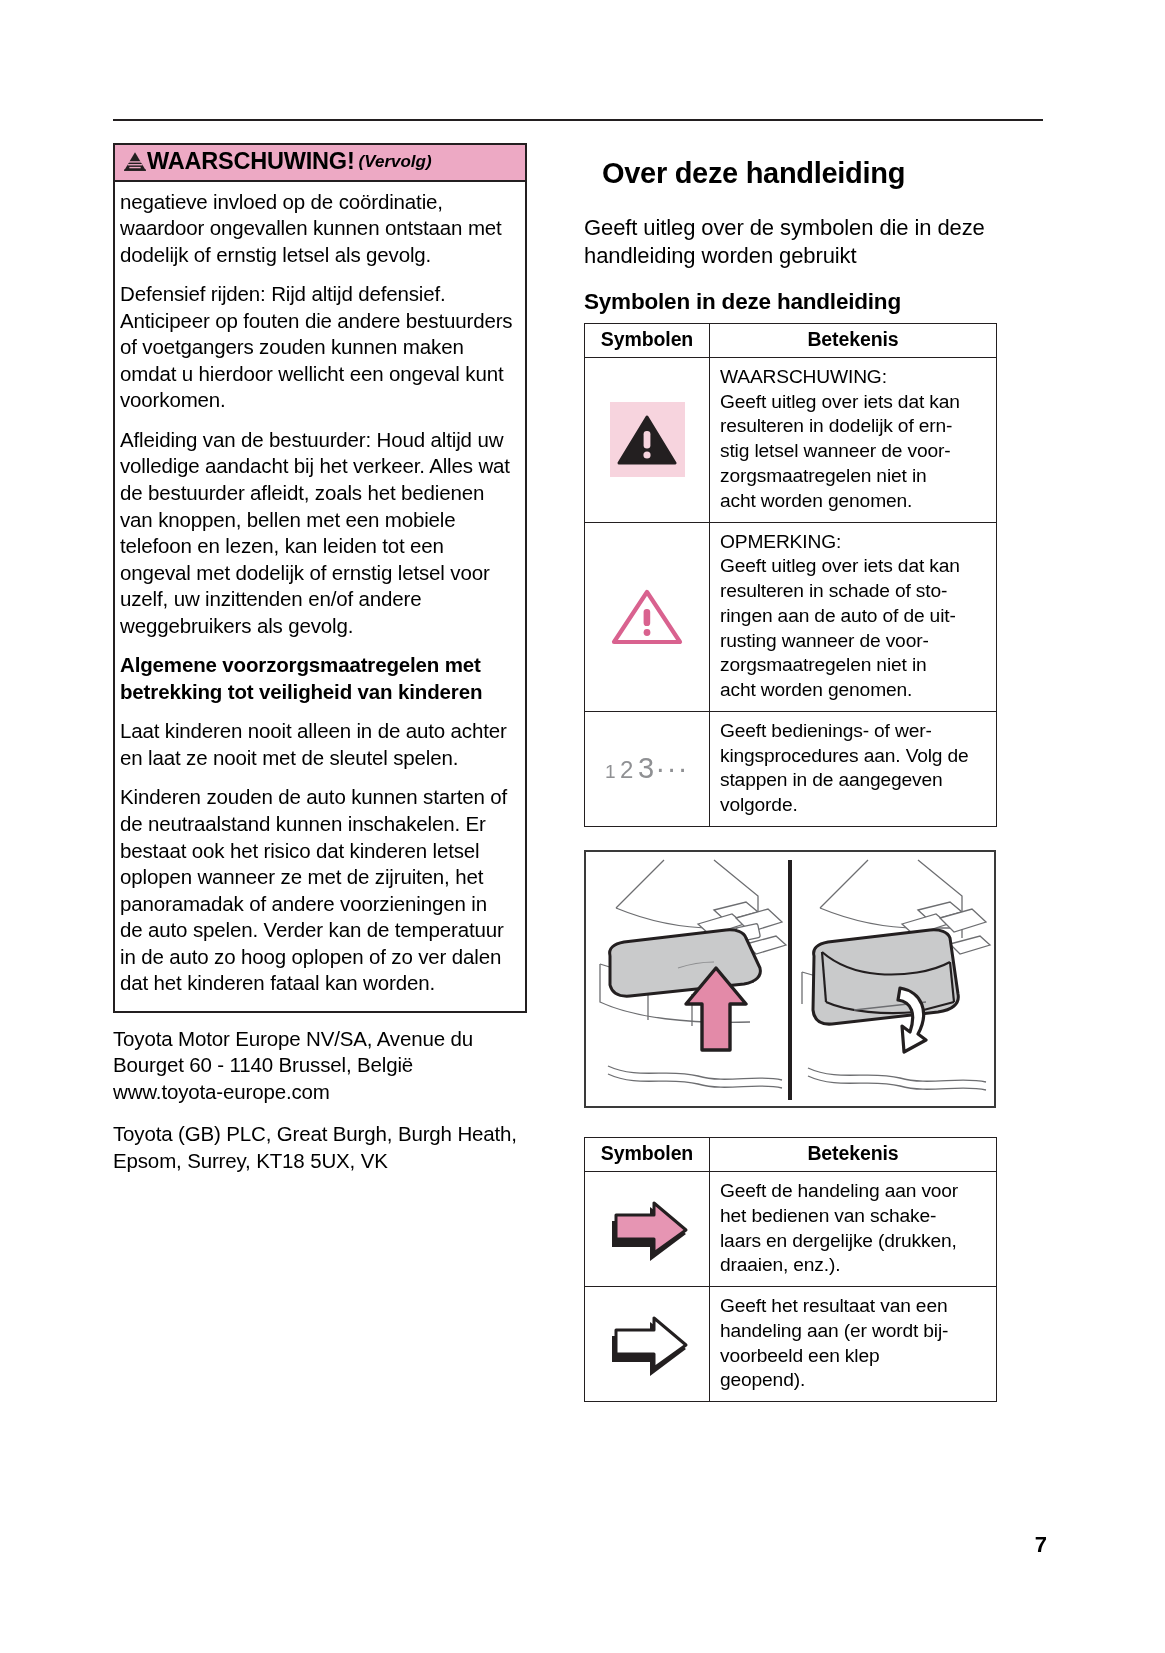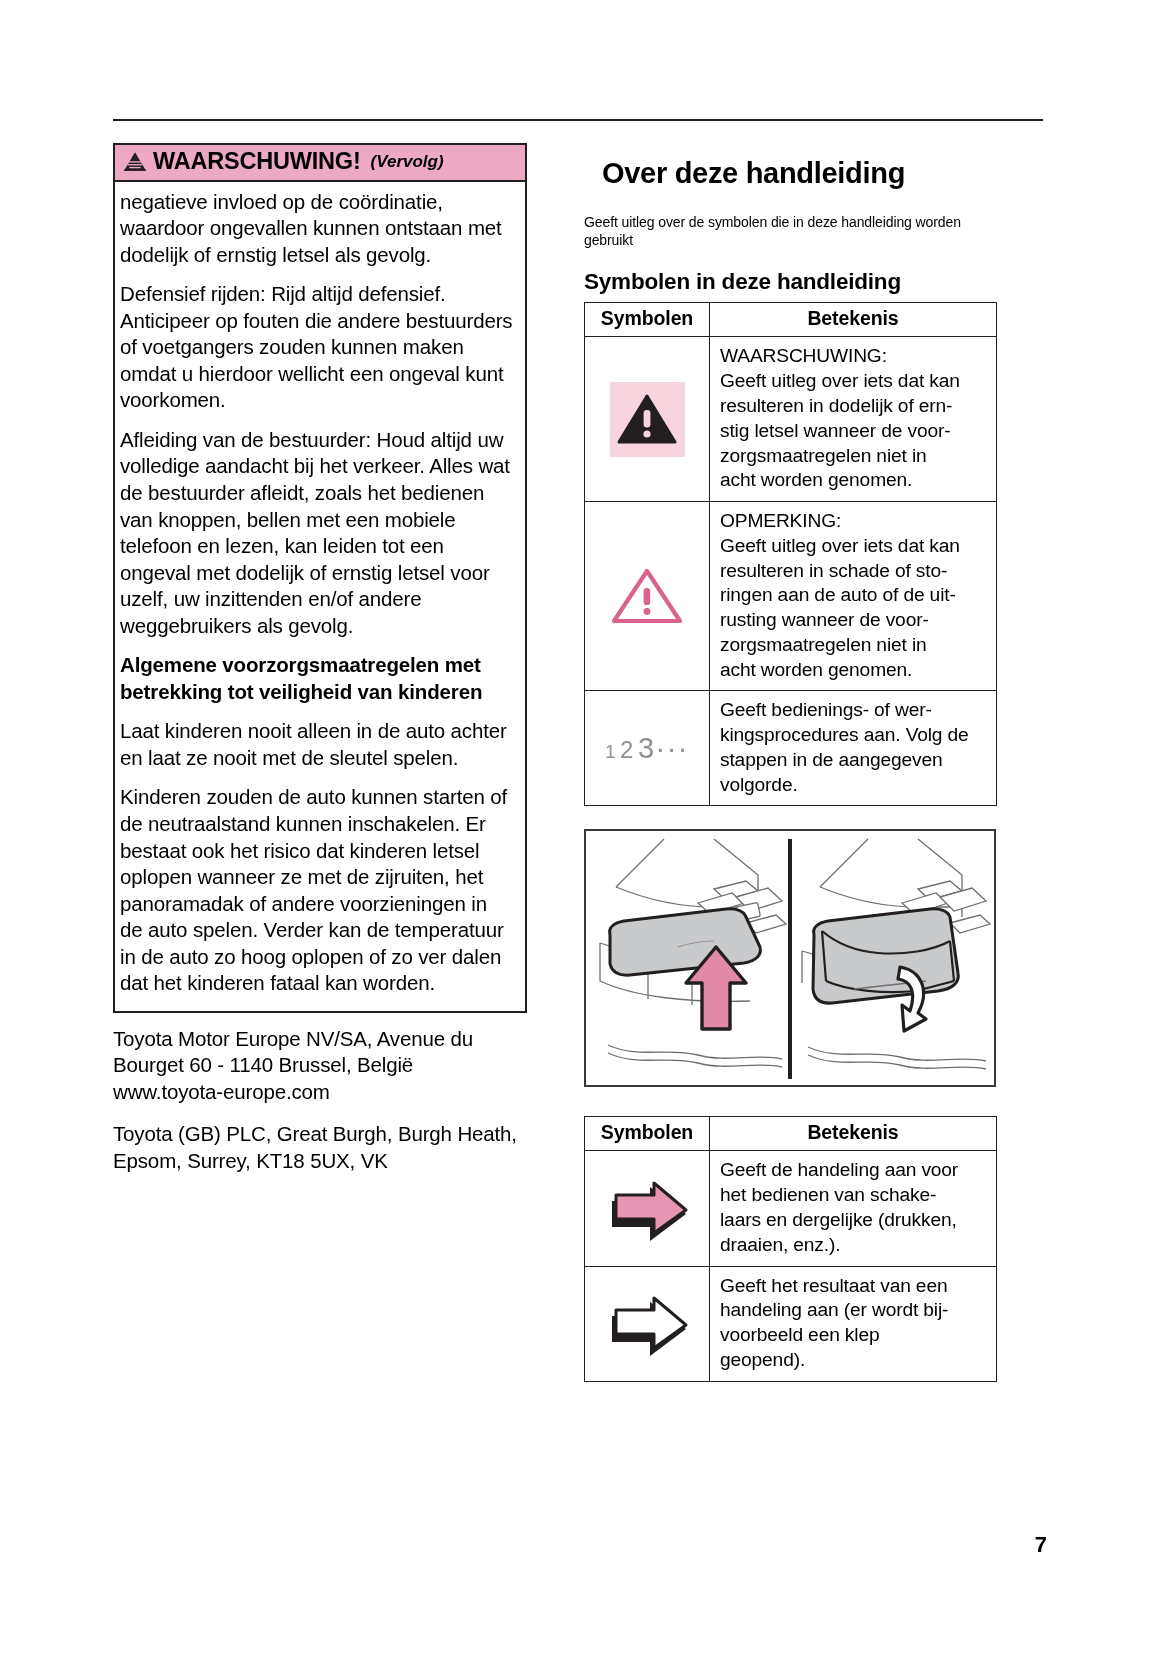--- a/index.html
+++ b/index.html
@@ -52,21 +52,20 @@
     border: 2px solid #231f20;
     box-sizing: border-box;
     width: 414px;
   }
   .warn-head {
     background: #eda9c4;
     border-bottom: 2px solid #231f20;
     padding: 5px 8px 6px 8px;
     display: flex;
     align-items: center;
-    gap: 6px;
     box-sizing: border-box;
   }
   .warn-head .tri-ico {
     width: 24px;
     height: 21px;
     flex: 0 0 auto;
     display: block;
   }
   .warn-title {
     font-size: 23.5px;
@@ -108,21 +107,21 @@
   
   h1.sec {
     margin: 18px;
     font-size: 29px;
     font-weight: bold;
     letter-spacing: -0.3px;
     line-height: 1.1;
   }
   p.lead {
     margin: 24px 0 0 0;
-    font-size: 14px;
+    font-size: 22px;
     line-height: 1.28;
     letter-spacing: -0.1px;
   }
   h2.sub {
     margin: 20px 0 8px 0;
     font-size: 22.5px;
     font-weight: bold;
     letter-spacing: -0.2px;
     line-height: 1.1;
   }

